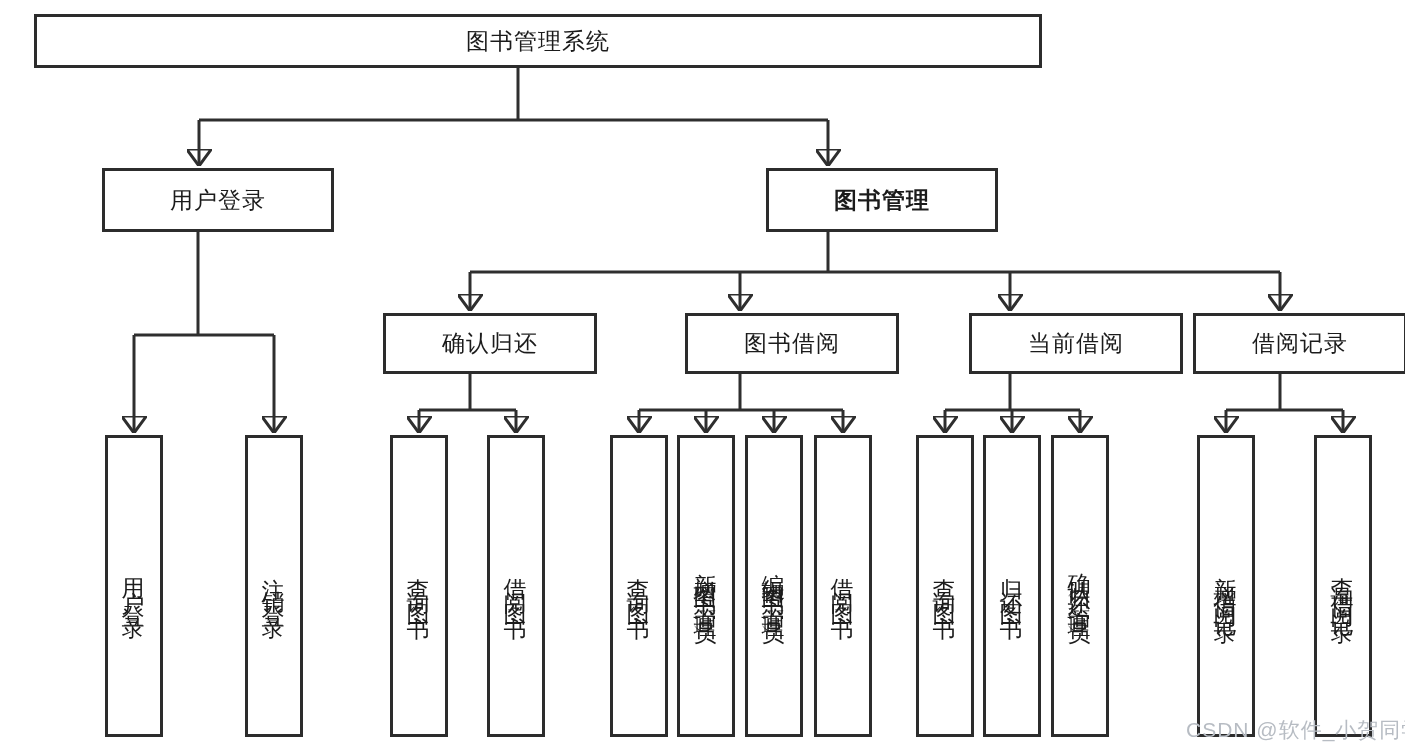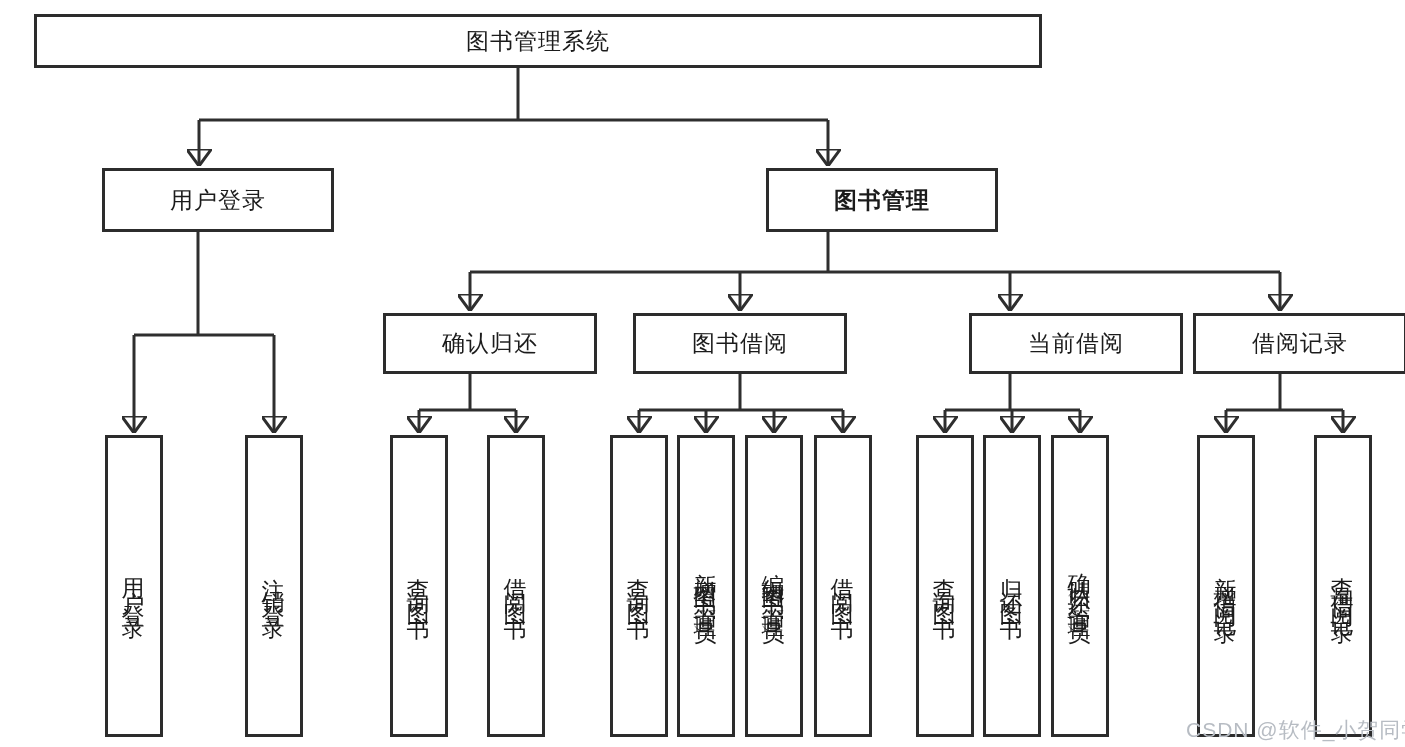--- a/index.html
+++ b/index.html
@@ -99,21 +99,21 @@
     <path d="M1226 410 V431" marker-end="url(#arrow)"></path>
     <path d="M1343 410 V431" marker-end="url(#arrow)"></path>
   </svg>
 
   <div class="box root-box h-box">图书管理系统</div>
 
   <div class="box lvl2-box h-box" style="left:82px;">用户登录</div>
   <div class="box lvl2-box h-box" style="left:746px;font-weight:bold;">图书管理</div>
 
   <div class="box lvl3-box h-box" style="left:363px;">确认归还</div>
-  <div class="box lvl3-box h-box" style="left:613px;">图书借阅</div>
+  <div class="box lvl3-box h-box" style="left:665px;">图书借阅</div>
   <div class="box lvl3-box h-box" style="left:949px;">当前借阅</div>
   <div class="box lvl3-box h-box" style="left:1173px;">借阅记录</div>
 
   <div class="box leaf-box sp4" style="left:105px;">用户登录</div>
   <div class="box leaf-box sp4" style="left:245px;">注销登录</div>
 
   <div class="box leaf-box sp4" style="left:390px;">查询图书</div>
   <div class="box leaf-box sp4" style="left:487px;">借阅图书</div>
 
   <div class="box leaf-box sp4" style="left:610px;">查询图书</div>

